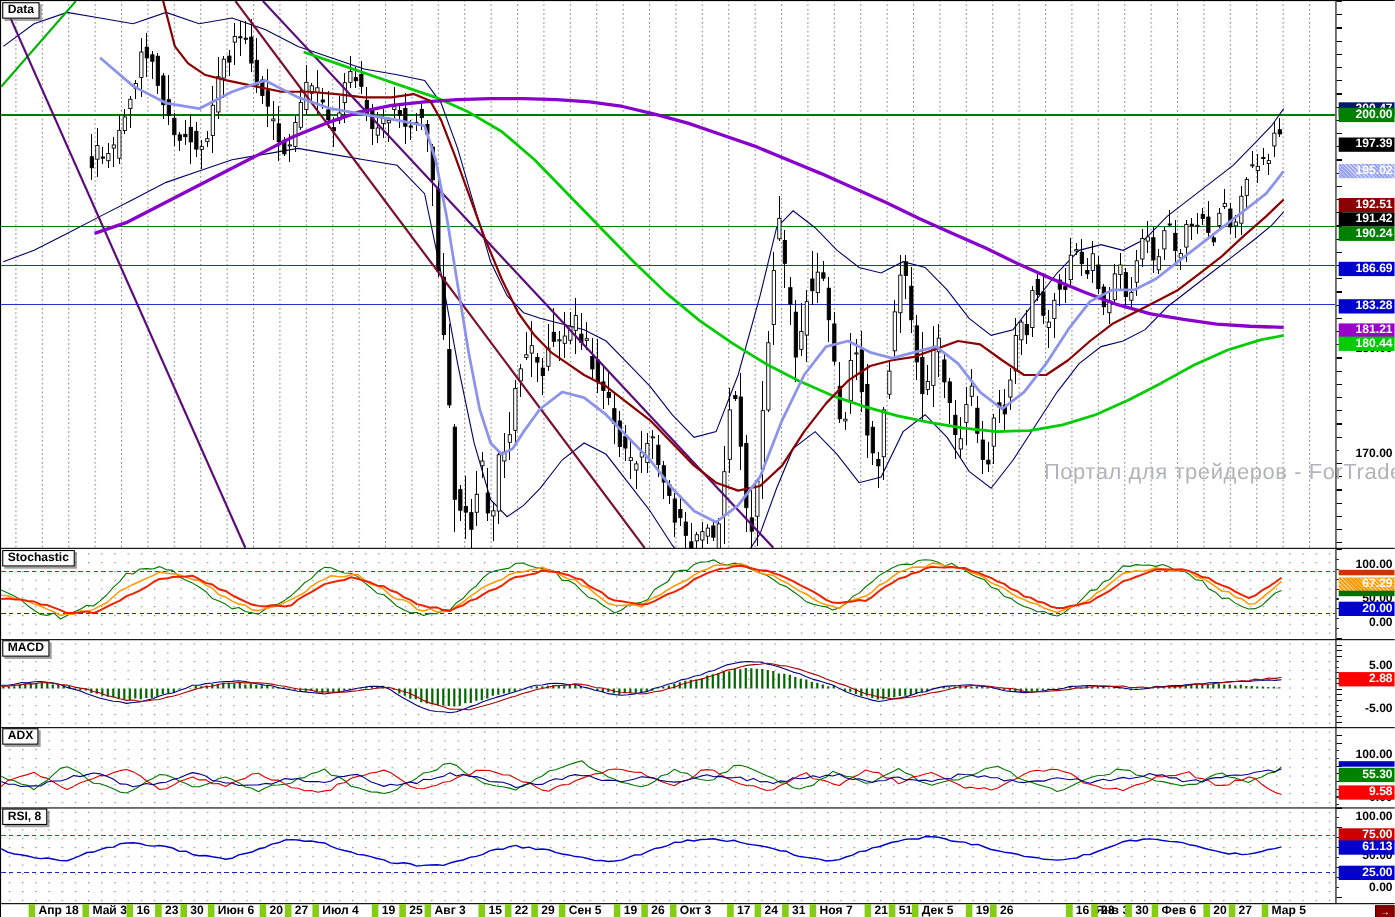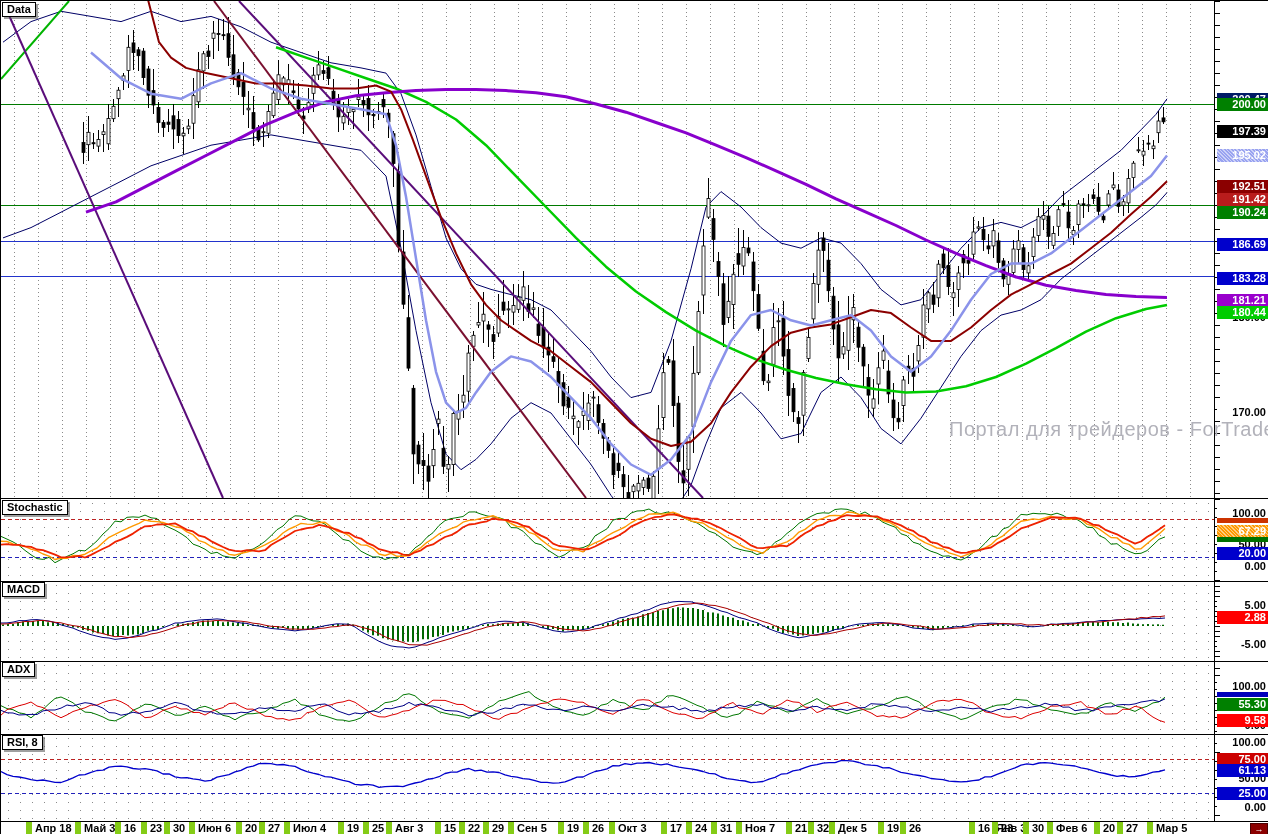--- a/index.html
+++ b/index.html
@@ -48,21 +48,21 @@
     <div class="ticks" id="t-main"></div>
     <div class="ticks" id="t-stoch"></div>
     <div class="ticks" id="t-macd"></div>
     <div class="ticks" id="t-adx"></div>
     <div class="ticks" id="t-rsi"></div>
   <div class="slabel" style="top: 91.5px; background-color: rgb(0, 26, 102); z-index: 1;">200.47</div>
       <div class="slabel" style="top: 96.5px; background-color: rgb(0, 128, 0); z-index: 2;">200.00</div>
       <div class="slabel" style="top: 123.5px; background-color: rgb(0, 0, 0); z-index: 2;">197.39</div>
       <div class="slabel hatch" style="top: 147.5px; background-color: rgb(152, 162, 240); z-index: 2;">195.02</div>
       <div class="slabel" style="top: 178.5px; background-color: rgb(139, 0, 0); z-index: 2;">192.51</div>
-      <div class="slabel" style="top: 191.5px; background-color: #b91c1c; z-index: 2;">191.42</div>
+      <div class="slabel" style="top: 191.5px; background-color: #000000; z-index: 2;">191.42</div>
       <div class="slabel" style="top: 204.5px; background-color: rgb(0, 128, 0); z-index: 2;">190.24</div>
       <div class="slabel" style="top: 236.5px; background-color: rgb(0, 0, 204); z-index: 2;">186.69</div>
       <div class="slabel" style="top: 270.5px; background-color: rgb(0, 0, 204); z-index: 2;">183.28</div>
       <div class="slabel" style="top: 292.5px; background-color: rgb(153, 0, 204); z-index: 2;">181.21</div>
       <div class="slabel" style="top: 304.5px; background-color: rgb(0, 204, 0); z-index: 2;">180.44</div>
       <div class="slabel plain" style="top: 309.5px; z-index: 1;">180.00</div>
       <div class="slabel plain" style="top: 404.5px; z-index: 1;">170.00</div>
       <div class="slabel plain" style="top: 505.5px; z-index: 1;">100.00</div>
       <div class="slabel" style="top: 517px; height: 5px; background-color: rgb(204, 51, 0); z-index: 3;"></div>
       <div class="slabel hatch" style="top: 523.5px; background-color: rgb(255, 153, 0); z-index: 2;">67.29</div>
@@ -835,21 +835,21 @@
       <div class="tcell" style="left: 482px;">29</div>
       <div class="tcell" style="left: 507px;">Сен 5</div>
       <div class="tcell" style="left: 557px;">19</div>
       <div class="tcell" style="left: 582px;">26</div>
       <div class="tcell" style="left: 608px;">Окт 3</div>
       <div class="tcell" style="left: 660px;">17</div>
       <div class="tcell" style="left: 685px;">24</div>
       <div class="tcell" style="left: 710px;">31</div>
       <div class="tcell" style="left: 735px;">Ноя 7</div>
       <div class="tcell" style="left: 785px;">21</div>
-      <div class="tcell" style="left: 807px;">32</div>
+      <div class="tcell" style="left: 807px;">51</div>
       <div class="tcell" style="left: 828px;">Дек 5</div>
       <div class="tcell" style="left: 877px;">19</div>
       <div class="tcell" style="left: 899px;">26</div>
       <div class="tcell" style="left: 968px; padding-left: 21px;">Янв 3</div>
       <div class="tcell" style="left: 968px;">16</div>
       <div class="tcell" style="left: 991px;">23</div>
       <div class="tcell" style="left: 1022px;">30</div>
       <div class="tcell" style="left: 1046px;">Фев 6</div>
       <div class="tcell" style="left: 1093px;">20</div>
       <div class="tcell" style="left: 1116px;">27</div>

